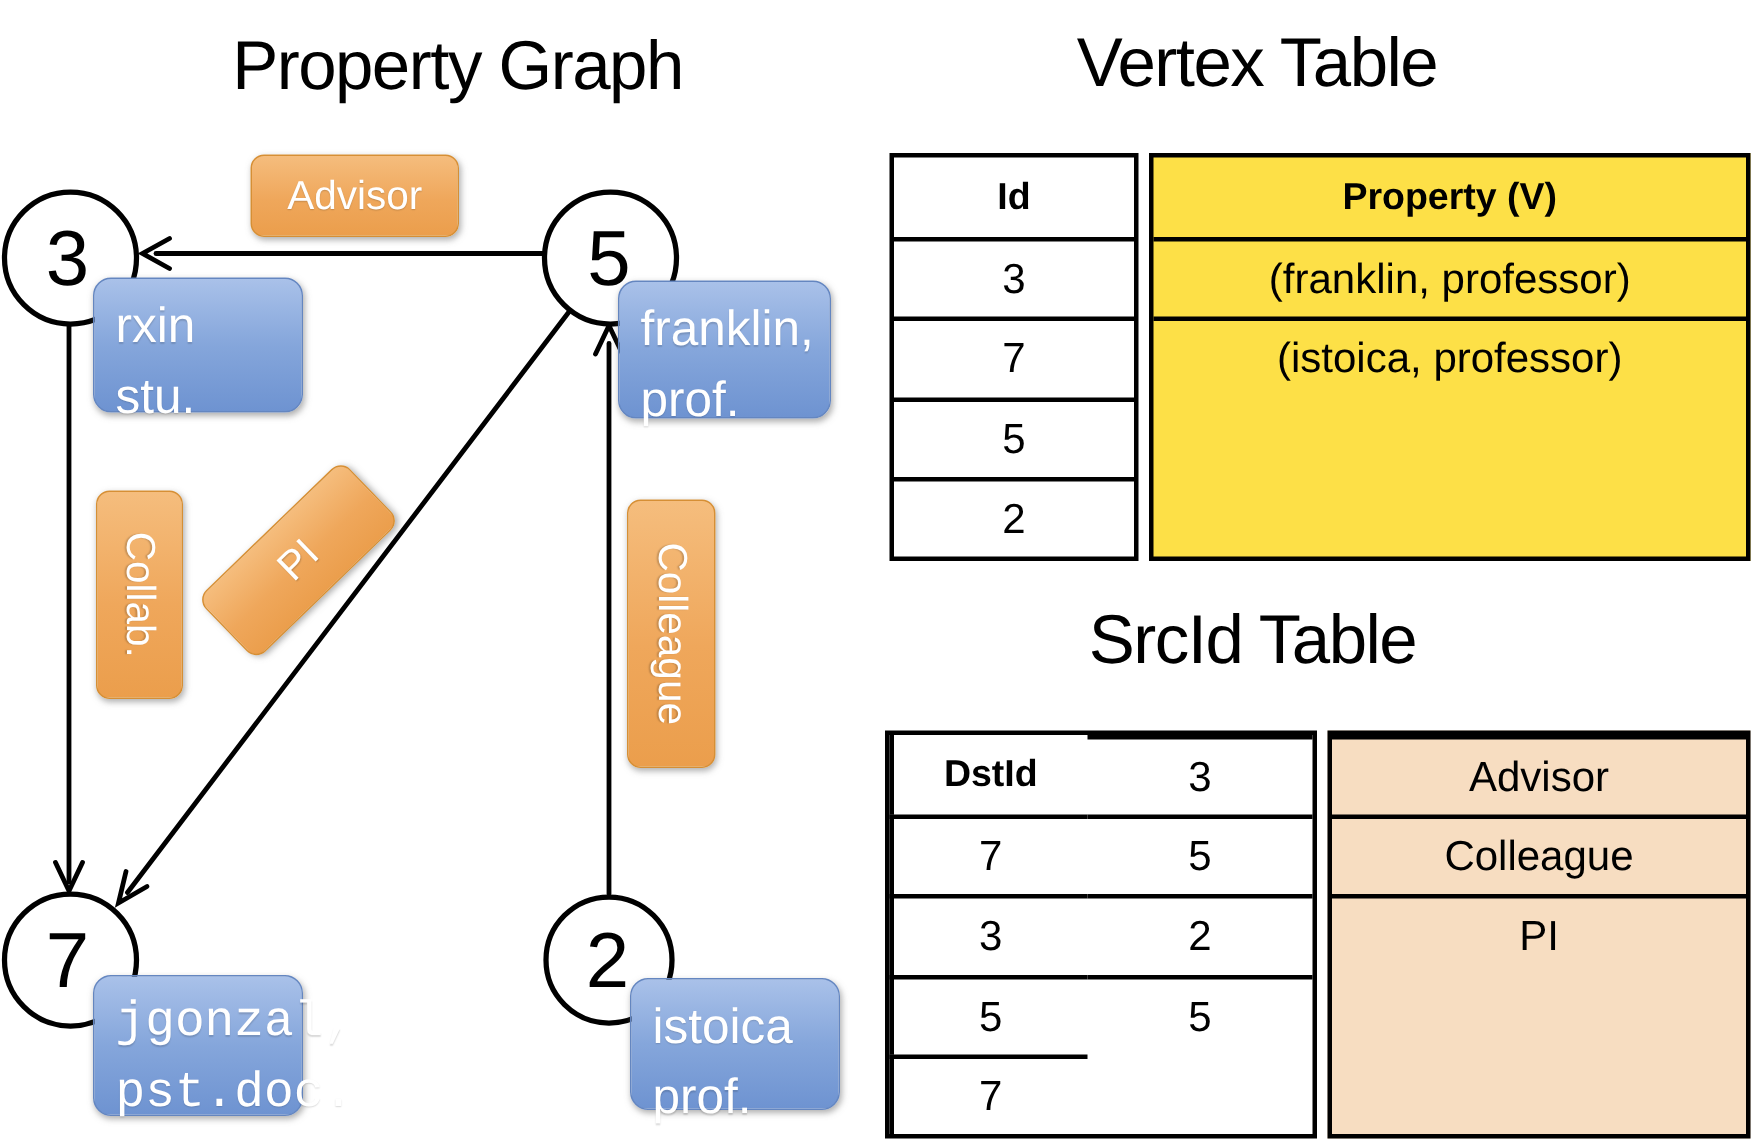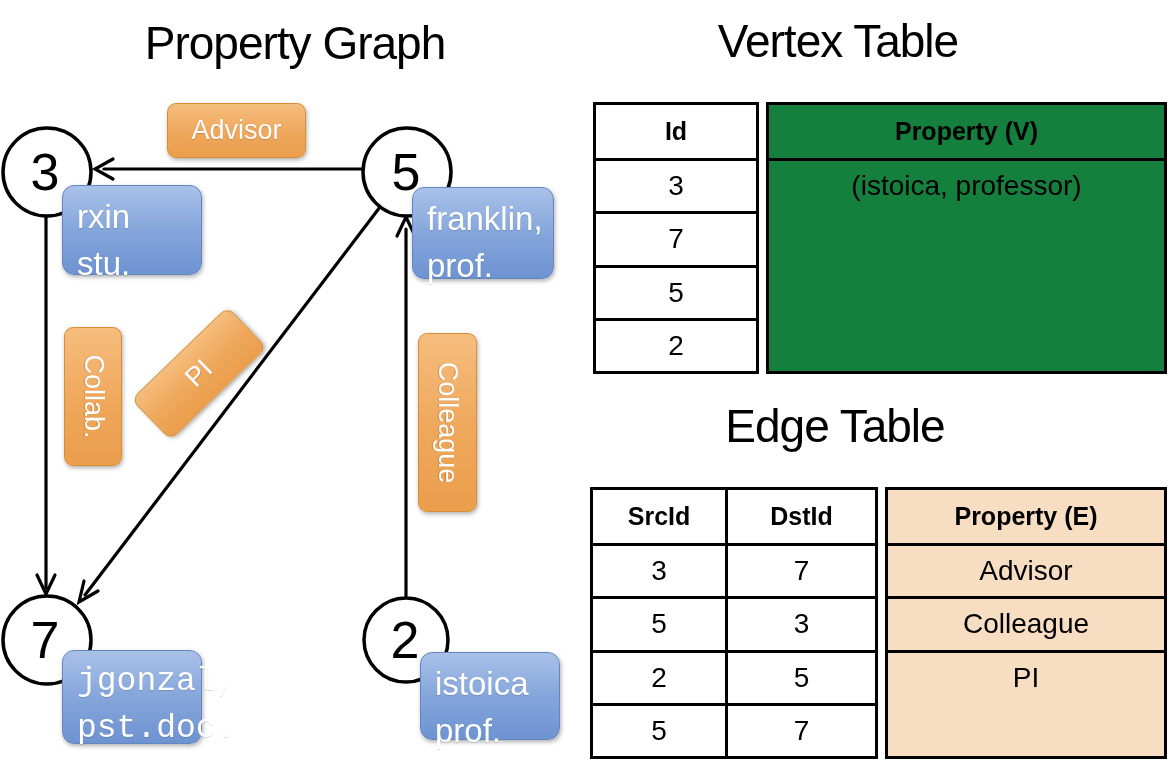--- a/index.html
+++ b/index.html
@@ -31,29 +31,29 @@
   
   .tblock { position:absolute; display:grid; border:3px solid #000; box-sizing:border-box; }
   .cell {
     display:flex; align-items:center; justify-content:center;
     font-size:28px; color:#000; border-top:3px solid #000; box-sizing:border-box;
     white-space:nowrap;
   }
   .cell.r0 { border-top:none; }
   .cell.c1 { border-left:3px solid #000; }
   .cell.head { font-weight:bold; font-size:25px; }
-  .vprop { background:#15803d; }
+  .vprop { background:#fde047; }
   .eprop { background:#f7ddc1; }
 </style>
 </head>
 <body>
 
 <div class="stage">
 
-  <div class="big-title" style="left:0; top:16; width:566px; top:16px;padding-left:12px;">Property Graph</div>
+  <div class="big-title" style="left:10px; top:16; width:566px; top:16px;padding-left:12px;">Property Graph</div>
 
   <svg width="580" height="760" viewBox="0 0 580 760" style="position:absolute; left:0; top:0;">
     <g stroke="#000" stroke-width="3.2" fill="none" stroke-linecap="round">
 
       <line x1="362" y1="169" x2="104" y2="169"></line>
       <polyline points="113,159 95,169 113,179"></polyline>
 
       <line x1="46" y1="216" x2="46" y2="588"></line>
       <polyline points="37,575 46,594 55,575"></polyline>
 
@@ -118,38 +118,37 @@
   <div class="tblock" style="left:593px; top:102px; width:166px; height:272px; grid-template-rows:repeat(5,1fr);">
     <div class="cell head r0">Id</div>
     <div class="cell">3</div>
     <div class="cell">7</div>
     <div class="cell">5</div>
     <div class="cell">2</div>
   </div>
 
   <div class="tblock vprop" style="left:766px; top:102px; width:401px; height:272px; grid-template-rows:repeat(5,1fr);">
     <div class="cell head r0">Property (V)</div>
+    <div class="cell">(franklin, professor)</div>
     <div class="cell">(istoica, professor)</div>
   </div>
 
-  <div class="big-title" style="left:579px; top:399px; width:512px;">Edge Table</div>
+  <div class="big-title" style="left:579px; top:399px; width:512px;">SrcId Table</div>
 
   <div class="tblock" style="left:590px; top:487px; width:288px; height:272px; grid-template-columns:132px 1fr; grid-template-rows:repeat(5,1fr);">
-    <div class="cell head r0">SrcId</div>
     <div class="cell head r0 c1">DstId</div>
     <div class="cell">3</div>
     <div class="cell c1">7</div>
     <div class="cell">5</div>
     <div class="cell c1">3</div>
     <div class="cell">2</div>
     <div class="cell c1">5</div>
     <div class="cell">5</div>
     <div class="cell c1">7</div>
   </div>
 
   <div class="tblock eprop" style="left:885px; top:487px; width:282px; height:272px; grid-template-rows:repeat(5,1fr);">
-    <div class="cell head r0">Property (E)</div>
     <div class="cell">Advisor</div>
     <div class="cell">Colleague</div>
     <div class="cell">PI</div>
   </div>
 
 </div>
 
 </body></html>

